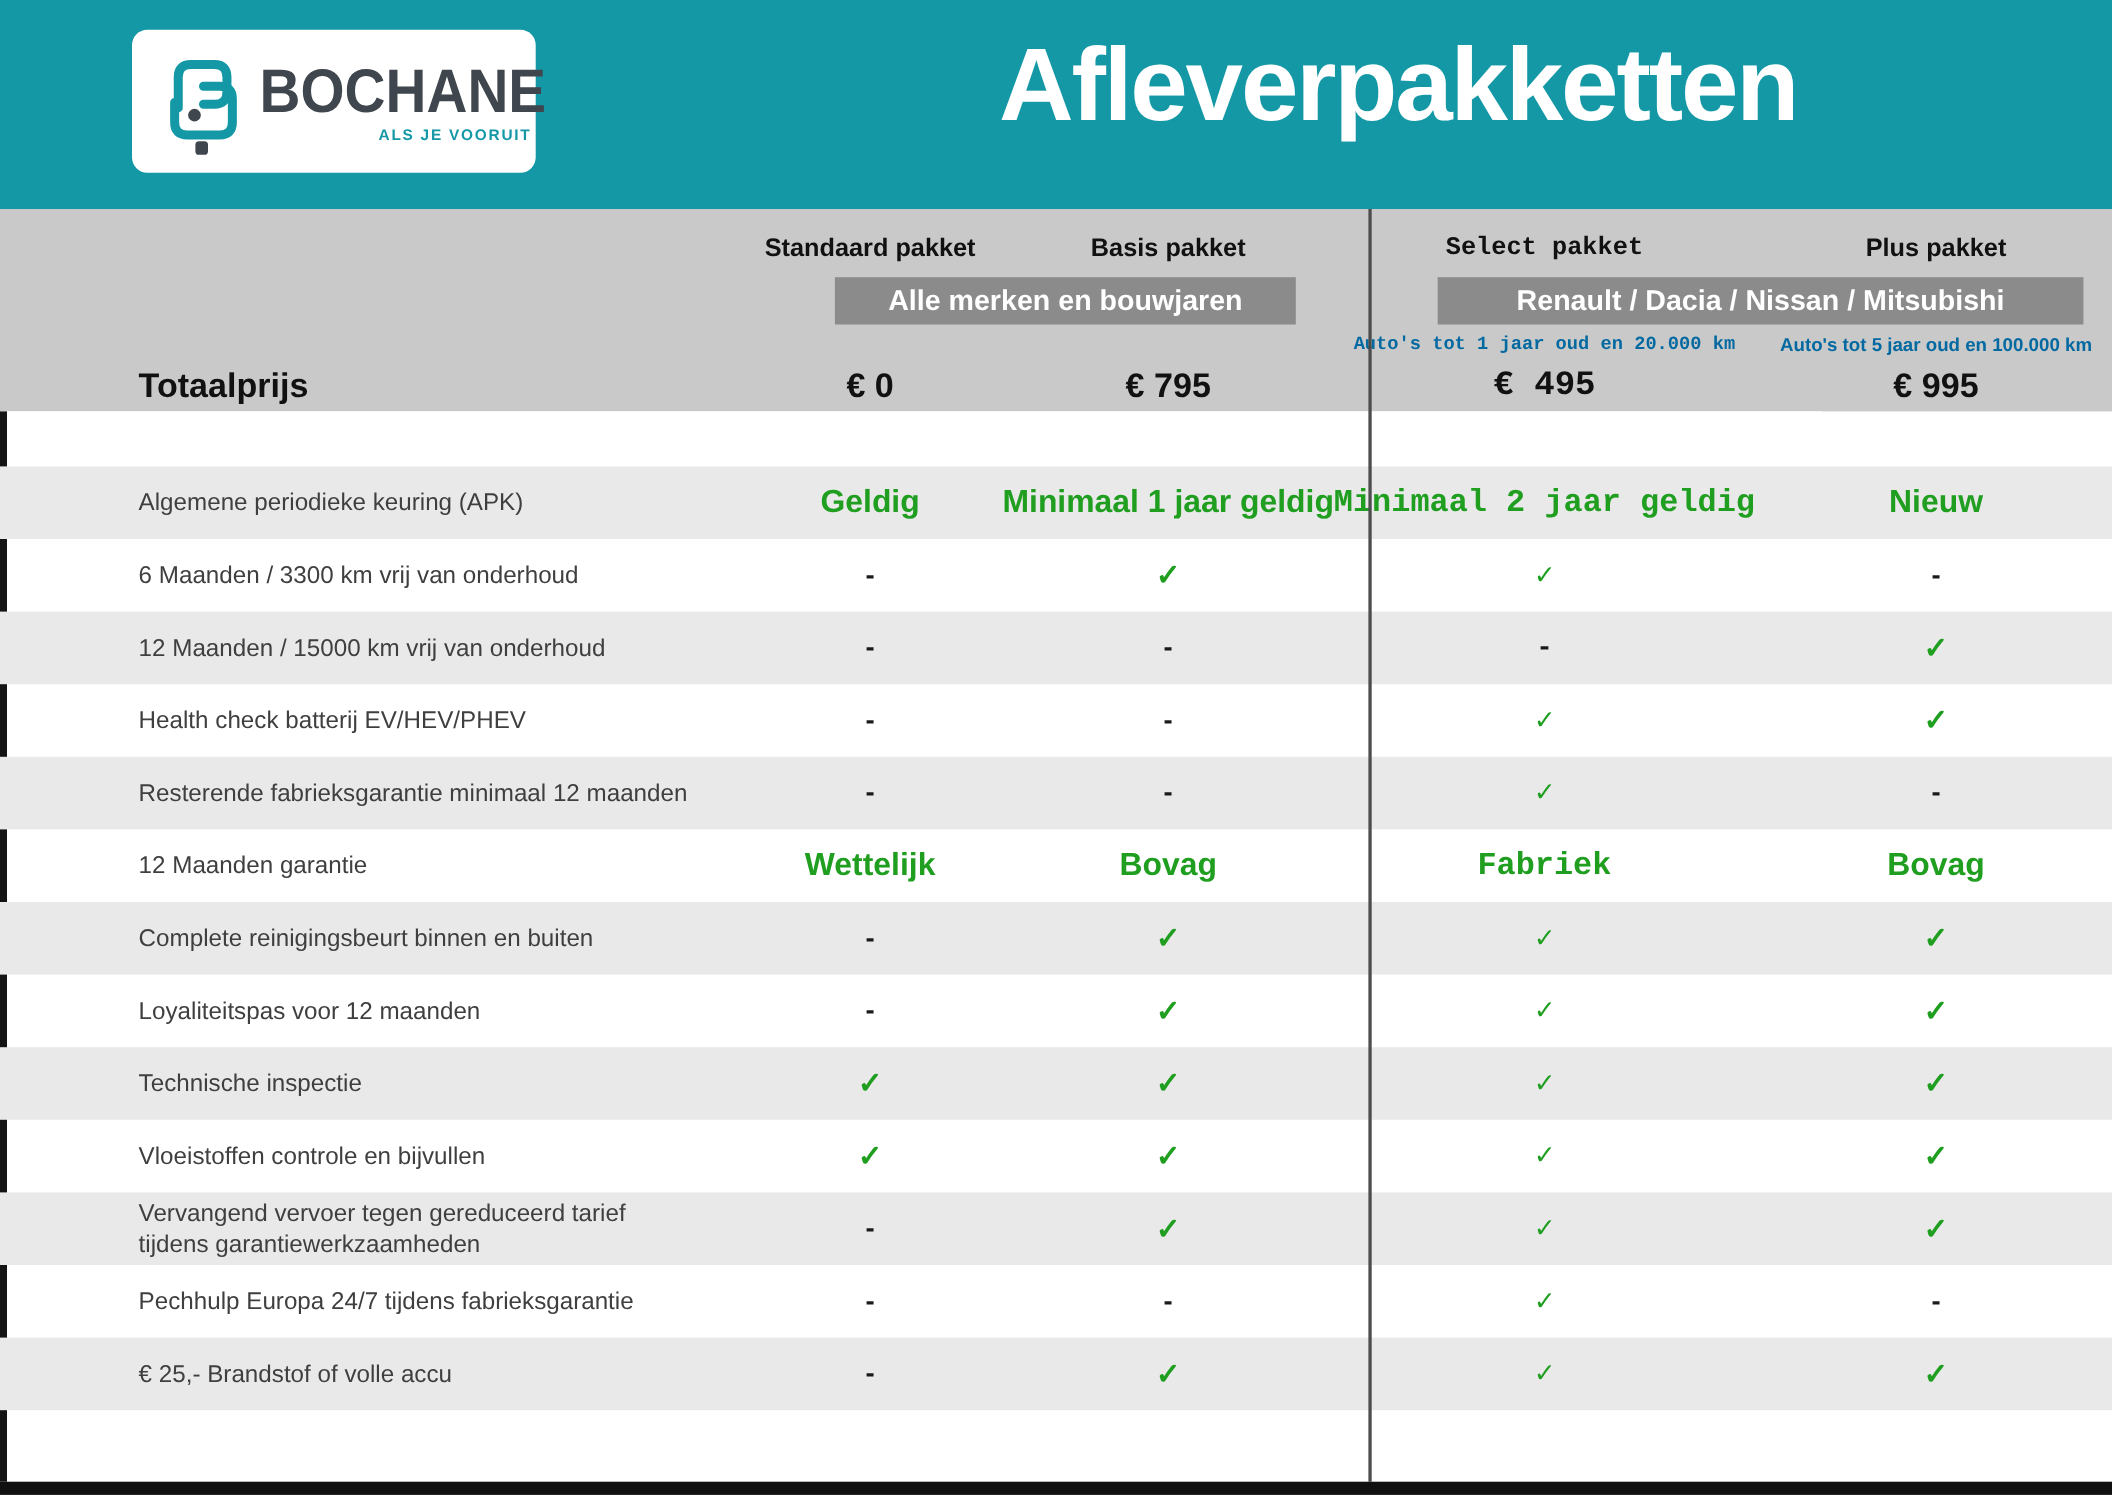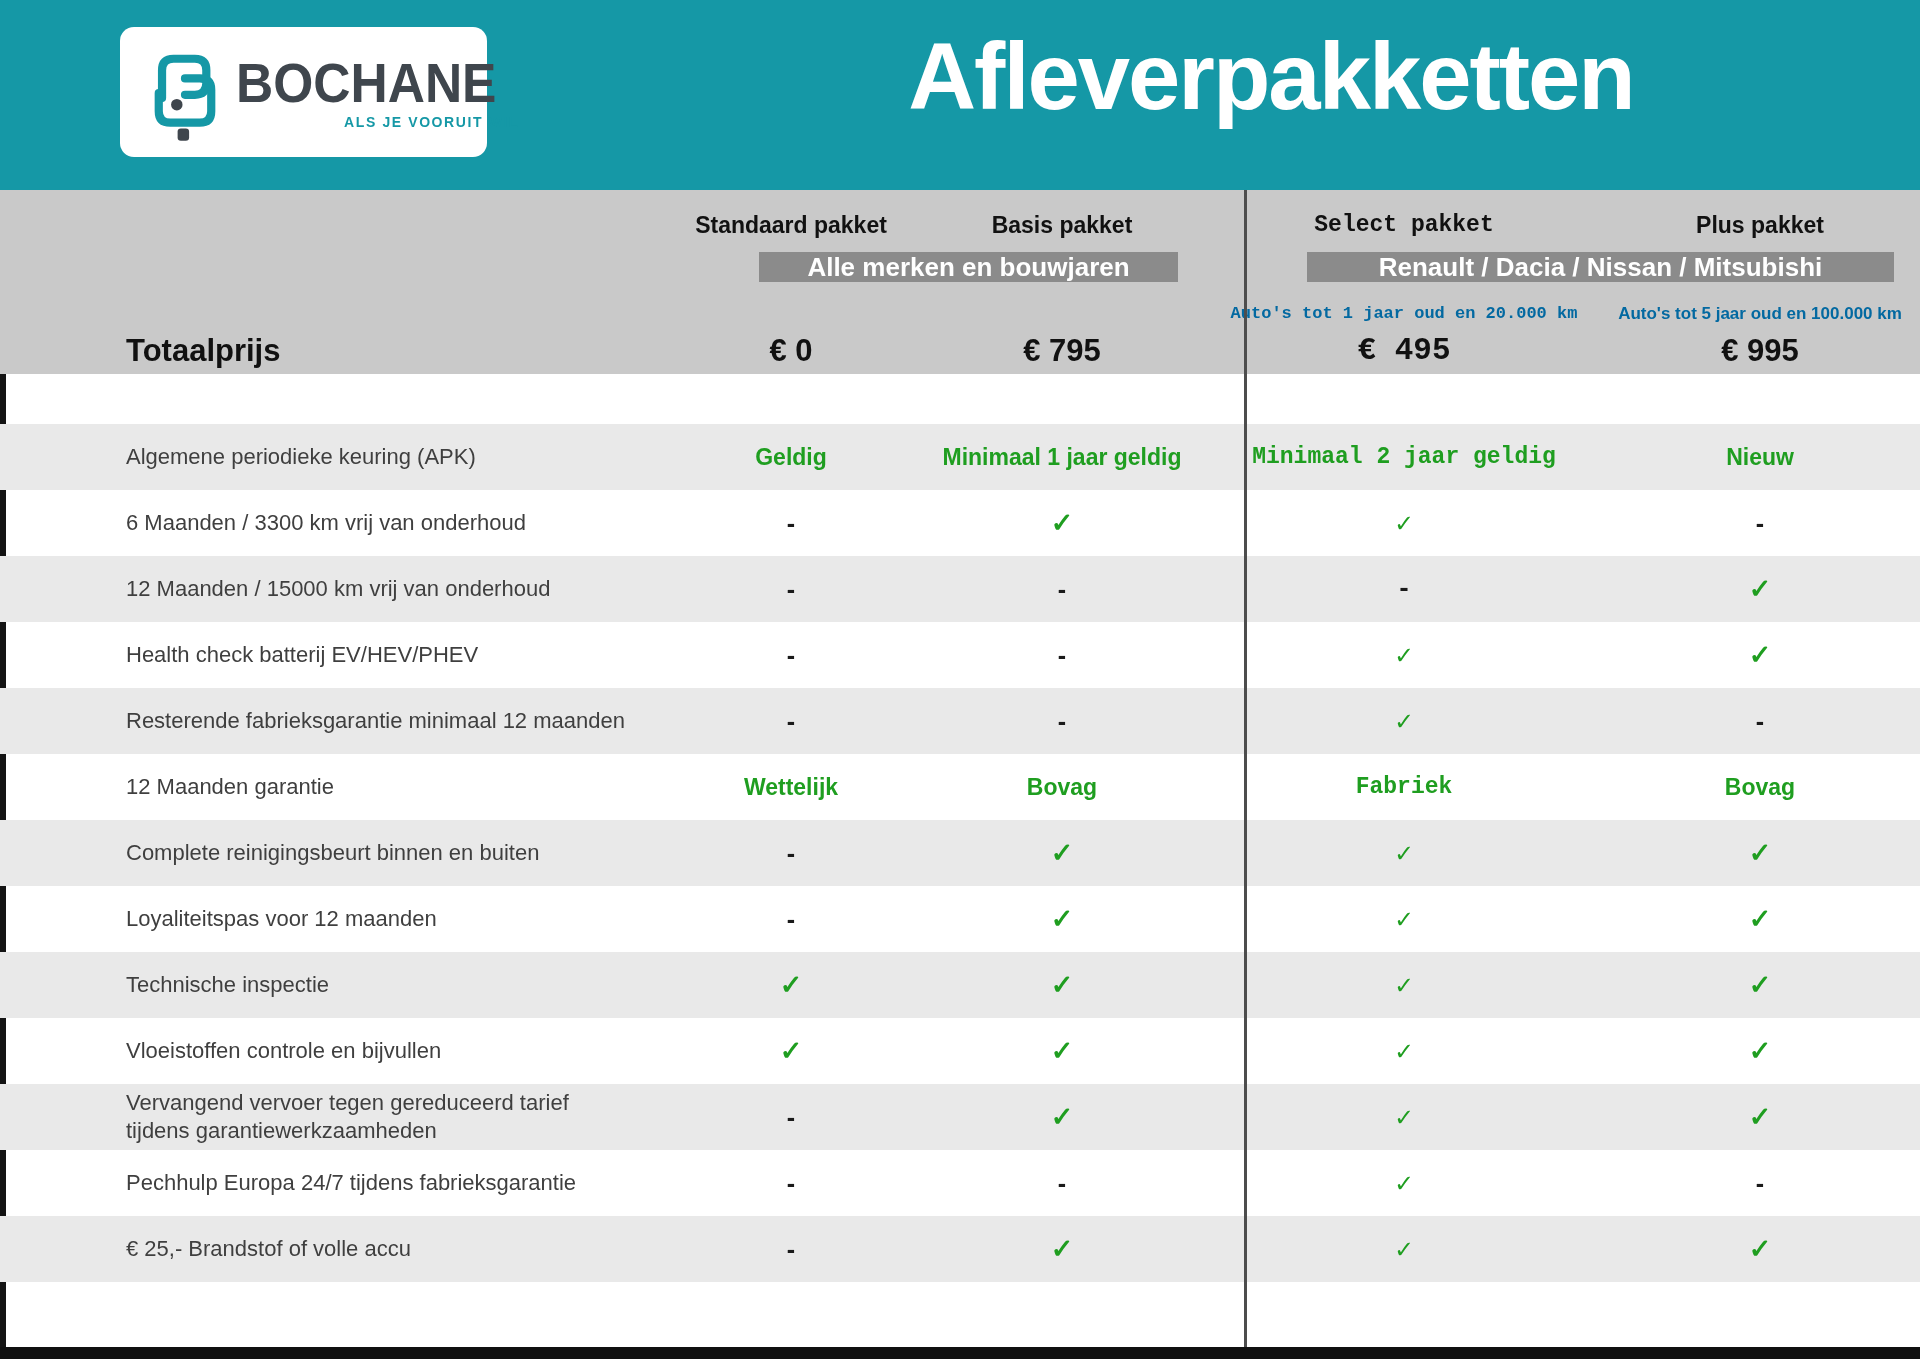--- a/index.html
+++ b/index.html
@@ -33,21 +33,21 @@
     letter-spacing:-2px; line-height:110px;
   }
 
   
   .thead { position:absolute; left:0; top:190px; width:1920px; height:184px; background:#c9c9c9; }
   .col-h {
     position:absolute; top:22px; transform:translateX(-50%);
     font-size:23px; font-weight:bold; color:#111111; white-space:nowrap;
   }
   .banner {
-    position:absolute; top:62px; height:30px; background:#8b8b8b;
+    position:absolute; top:62px; height:43px; background:#8b8b8b;
     color:#ffffff; font-weight:bold; font-size:26px;
     display:flex; align-items:center; justify-content:center; white-space:nowrap;
   }
   .banner-1 { left:759px; width:419px; }
   .banner-2 { left:1307px; width:587px; }
   .sub-label {
     position:absolute; top:114px; transform:translateX(-50%);
     font-size:17px; font-weight:bold; color:#0369a1; white-space:nowrap;
   }
   .total-label {
@@ -73,21 +73,21 @@
   .rows-spacer { height:50px; }
   .row { position:relative; width:1920px; height:66px; }
   .row.alt { background:#e9e9e9; }
   .row-label {
     position:absolute; left:126px; top:50%; transform:translateY(-50%);
     font-size:22px; color:#3f3f3f; line-height:28px;
     white-space:pre-line; max-width:620px;
   }
   .val {
     position:absolute; top:50%; transform:translate(-50%,-50%);
-    font-size:23px; font-weight:bold; color:#1f9e20; white-space:nowrap;
+    font-size:29px; font-weight:bold; color:#1f9e20; white-space:nowrap;
     text-align:center;
   }
   .val.check { font-size:27px; color:#1f9e20; font-weight:bold; }
   .val.dash  { font-size:25px; color:#1a1a1a; font-weight:bold; }
 
   
   .divider {
     position:absolute; left:1244px; top:190px; width:3px; height:1157px; background:#4d4d4d;
   }
   .bottom-bar {

